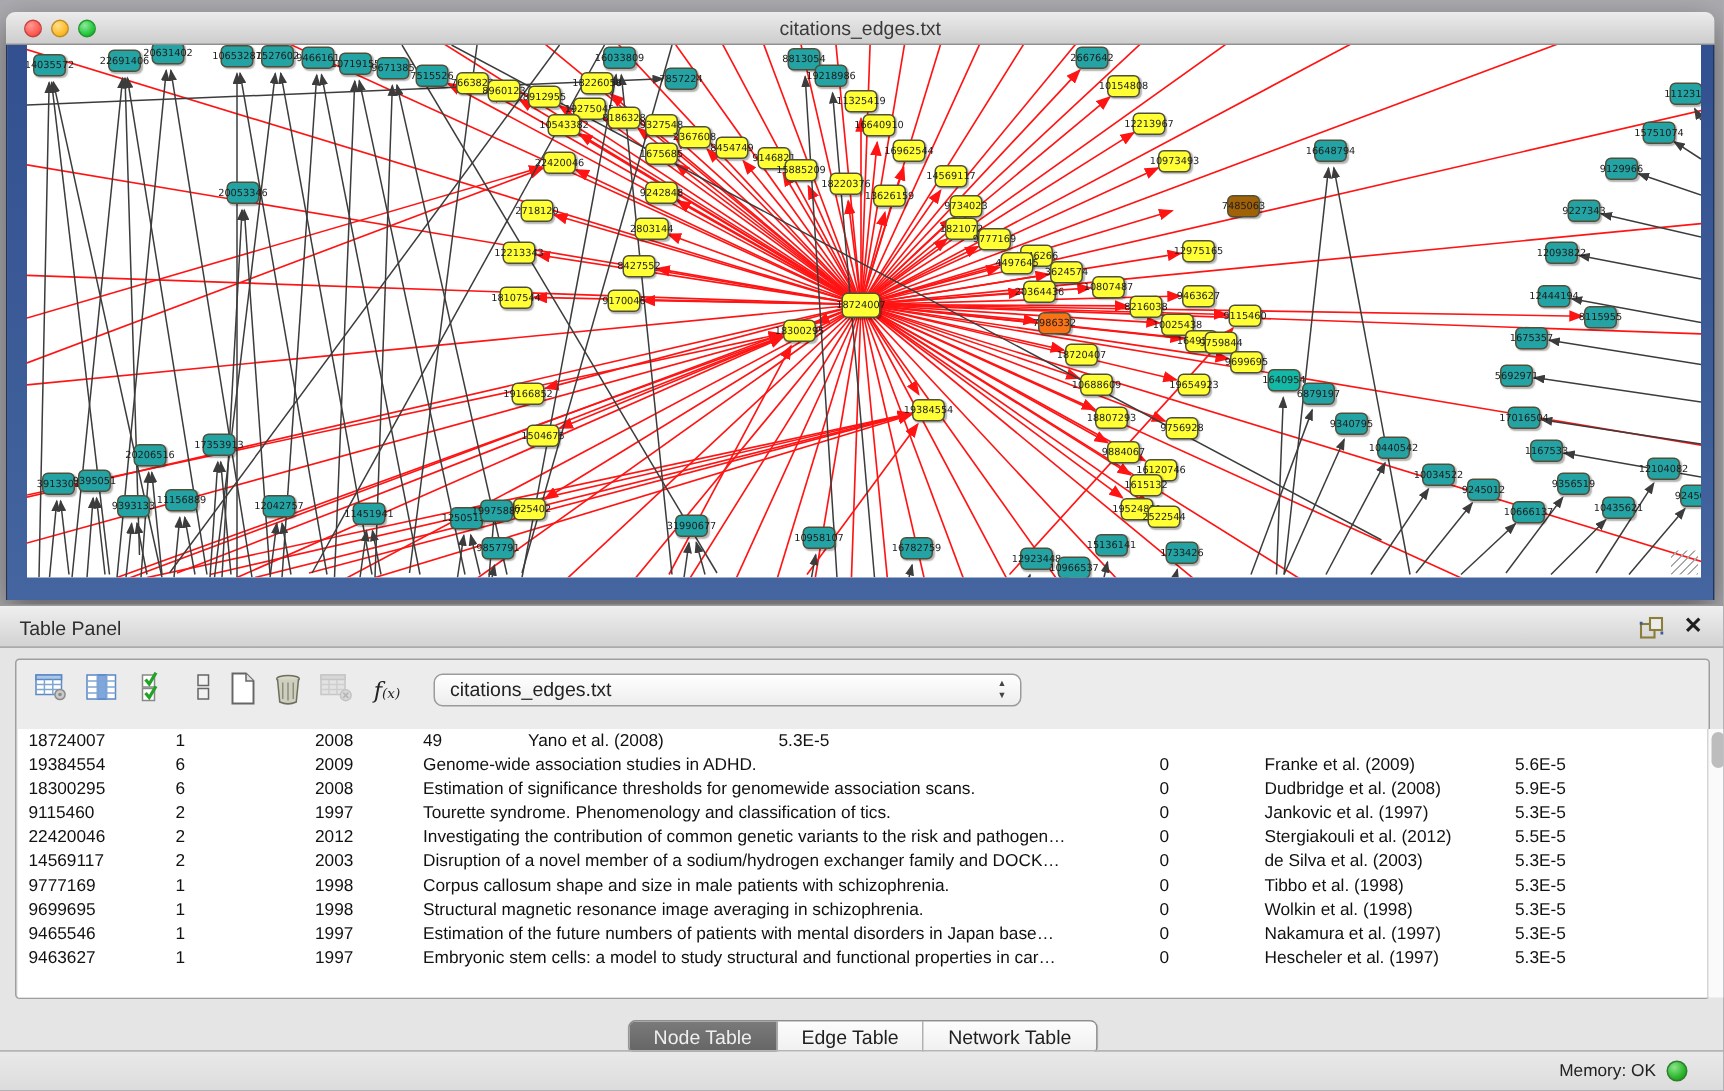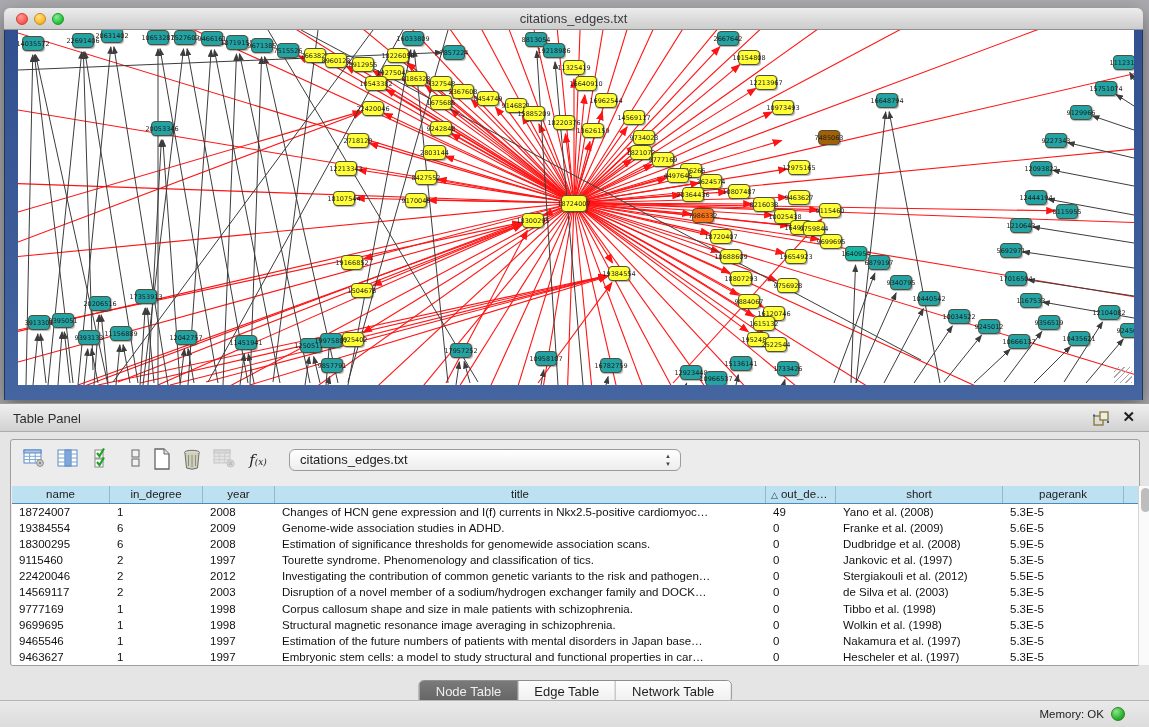--- a/index.html
+++ b/index.html
@@ -562,21 +562,21 @@
           <div class="gnode" style="left: 1027px; top: 103px; background: rgb(35, 163, 163);">
             <span class="lbl">9227343</span>
           </div>
           <div class="gnode" style="left: 1012px; top: 131px; background: rgb(35, 163, 163);">
             <span class="lbl">12093822</span>
           </div>
           <div class="gnode" style="left: 1007px; top: 160px; background: rgb(35, 163, 163);">
             <span class="lbl">12444194</span>
           </div>
           <div class="gnode" style="left: 992px; top: 188px; background: rgb(35, 163, 163);">
-            <span class="lbl">1210643</span>
+            <span class="lbl">1675357</span>
           </div>
           <div class="gnode" style="left: 982px; top: 213px; background: rgb(35, 163, 163);">
             <span class="lbl">5692971</span>
           </div>
           <div class="gnode" style="left: 987px; top: 241px; background: rgb(35, 163, 163);">
             <span class="lbl">17016504</span>
           </div>
           <div class="gnode" style="left: 1002px; top: 263px; background: rgb(35, 163, 163);">
             <span class="lbl">1167533</span>
           </div>
@@ -637,21 +637,21 @@
           <div class="gnode" style="left: 217px; top: 305px; background: rgb(35, 163, 163);">
             <span class="lbl">11451941</span>
           </div>
           <div class="gnode" style="left: 282px; top: 308px; background: rgb(35, 163, 163);">
             <span class="lbl">12505135</span>
           </div>
           <div class="gnode" style="left: 302px; top: 303px; background: rgb(35, 163, 163);">
             <span class="lbl">19975887</span>
           </div>
           <div class="gnode" style="left: 432px; top: 313px; background: rgb(35, 163, 163);">
-            <span class="lbl">17957252</span>
+            <span class="lbl">31990677</span>
           </div>
           <div class="gnode" style="left: 517px; top: 321px; background: rgb(35, 163, 163);">
             <span class="lbl">10958107</span>
           </div>
           <div class="gnode" style="left: 582px; top: 328px; background: rgb(35, 163, 163);">
             <span class="lbl">16782759</span>
           </div>
           <div class="gnode" style="left: 662px; top: 335px; background: rgb(35, 163, 163);">
             <span class="lbl">12923448</span>
           </div>
@@ -731,35 +731,25 @@
           <div class="tb-ico disabled" style="left: 200px;"><span><svg width="22" height="20" viewBox="0 0 22 20">
                 <rect x="1" y="2" width="16" height="13" fill="#DADADA" stroke="#999"></rect>
                 <rect x="1" y="2" width="16" height="3" fill="#BFBFBF" stroke="#999"></rect>
                 <path d="M6.3 5 V15 M11.6 5 V15 M1 8.3 H17 M1 11.6 H17" stroke="#AAA" fill="none"></path>
                 <circle cx="17.5" cy="15.5" r="3.6" fill="#C4C4C4" stroke="#909090"></circle>
                 <path d="M15.8 13.8 L19.2 17.2 M19.2 13.8 L15.8 17.2" stroke="#777" stroke-width="1.2"></path>
               </svg></span></div>
           <div class="tb-ico" style="left: 234px;"><span><span class="fx">f<small>(x)</small></span></span></div>
         </div>
       <div class="tablewrap">
-        <div class="thead" id="thead">
-            <div class="hcell" style="width: 98px;">name</div>
-            <div class="hcell" style="width: 93px;">in_degree</div>
-            <div class="hcell" style="width: 72px;">year</div>
-            <div class="hcell" style="width: 491px;">title</div>
-            <div class="hcell sorted" style="width: 70px;"><span class="tri">△</span>out_de…</div>
-            <div class="hcell" style="width: 167px;">short</div>
-            <div class="hcell" style="width: 121px;">pagerank</div>
-          </div>
         <div id="tbody">
             <div class="trow">
               <div class="tcell" style="width: 98px;">18724007</div>
               <div class="tcell" style="width: 93px;">1</div>
               <div class="tcell" style="width: 72px;">2008</div>
-              <div class="tcell" style="width: 491px;">Changes of HCN gene expression and I(f) currents in Nkx2.5-positive cardiomyoc…</div>
               <div class="tcell" style="width: 70px;">49</div>
               <div class="tcell" style="width: 167px;">Yano et al. (2008)</div>
               <div class="tcell" style="width: 121px;">5.3E-5</div>
             </div>
             <div class="trow">
               <div class="tcell" style="width: 98px;">19384554</div>
               <div class="tcell" style="width: 93px;">6</div>
               <div class="tcell" style="width: 72px;">2009</div>
               <div class="tcell" style="width: 491px;">Genome-wide association studies in ADHD.</div>
               <div class="tcell" style="width: 70px;">0</div>

